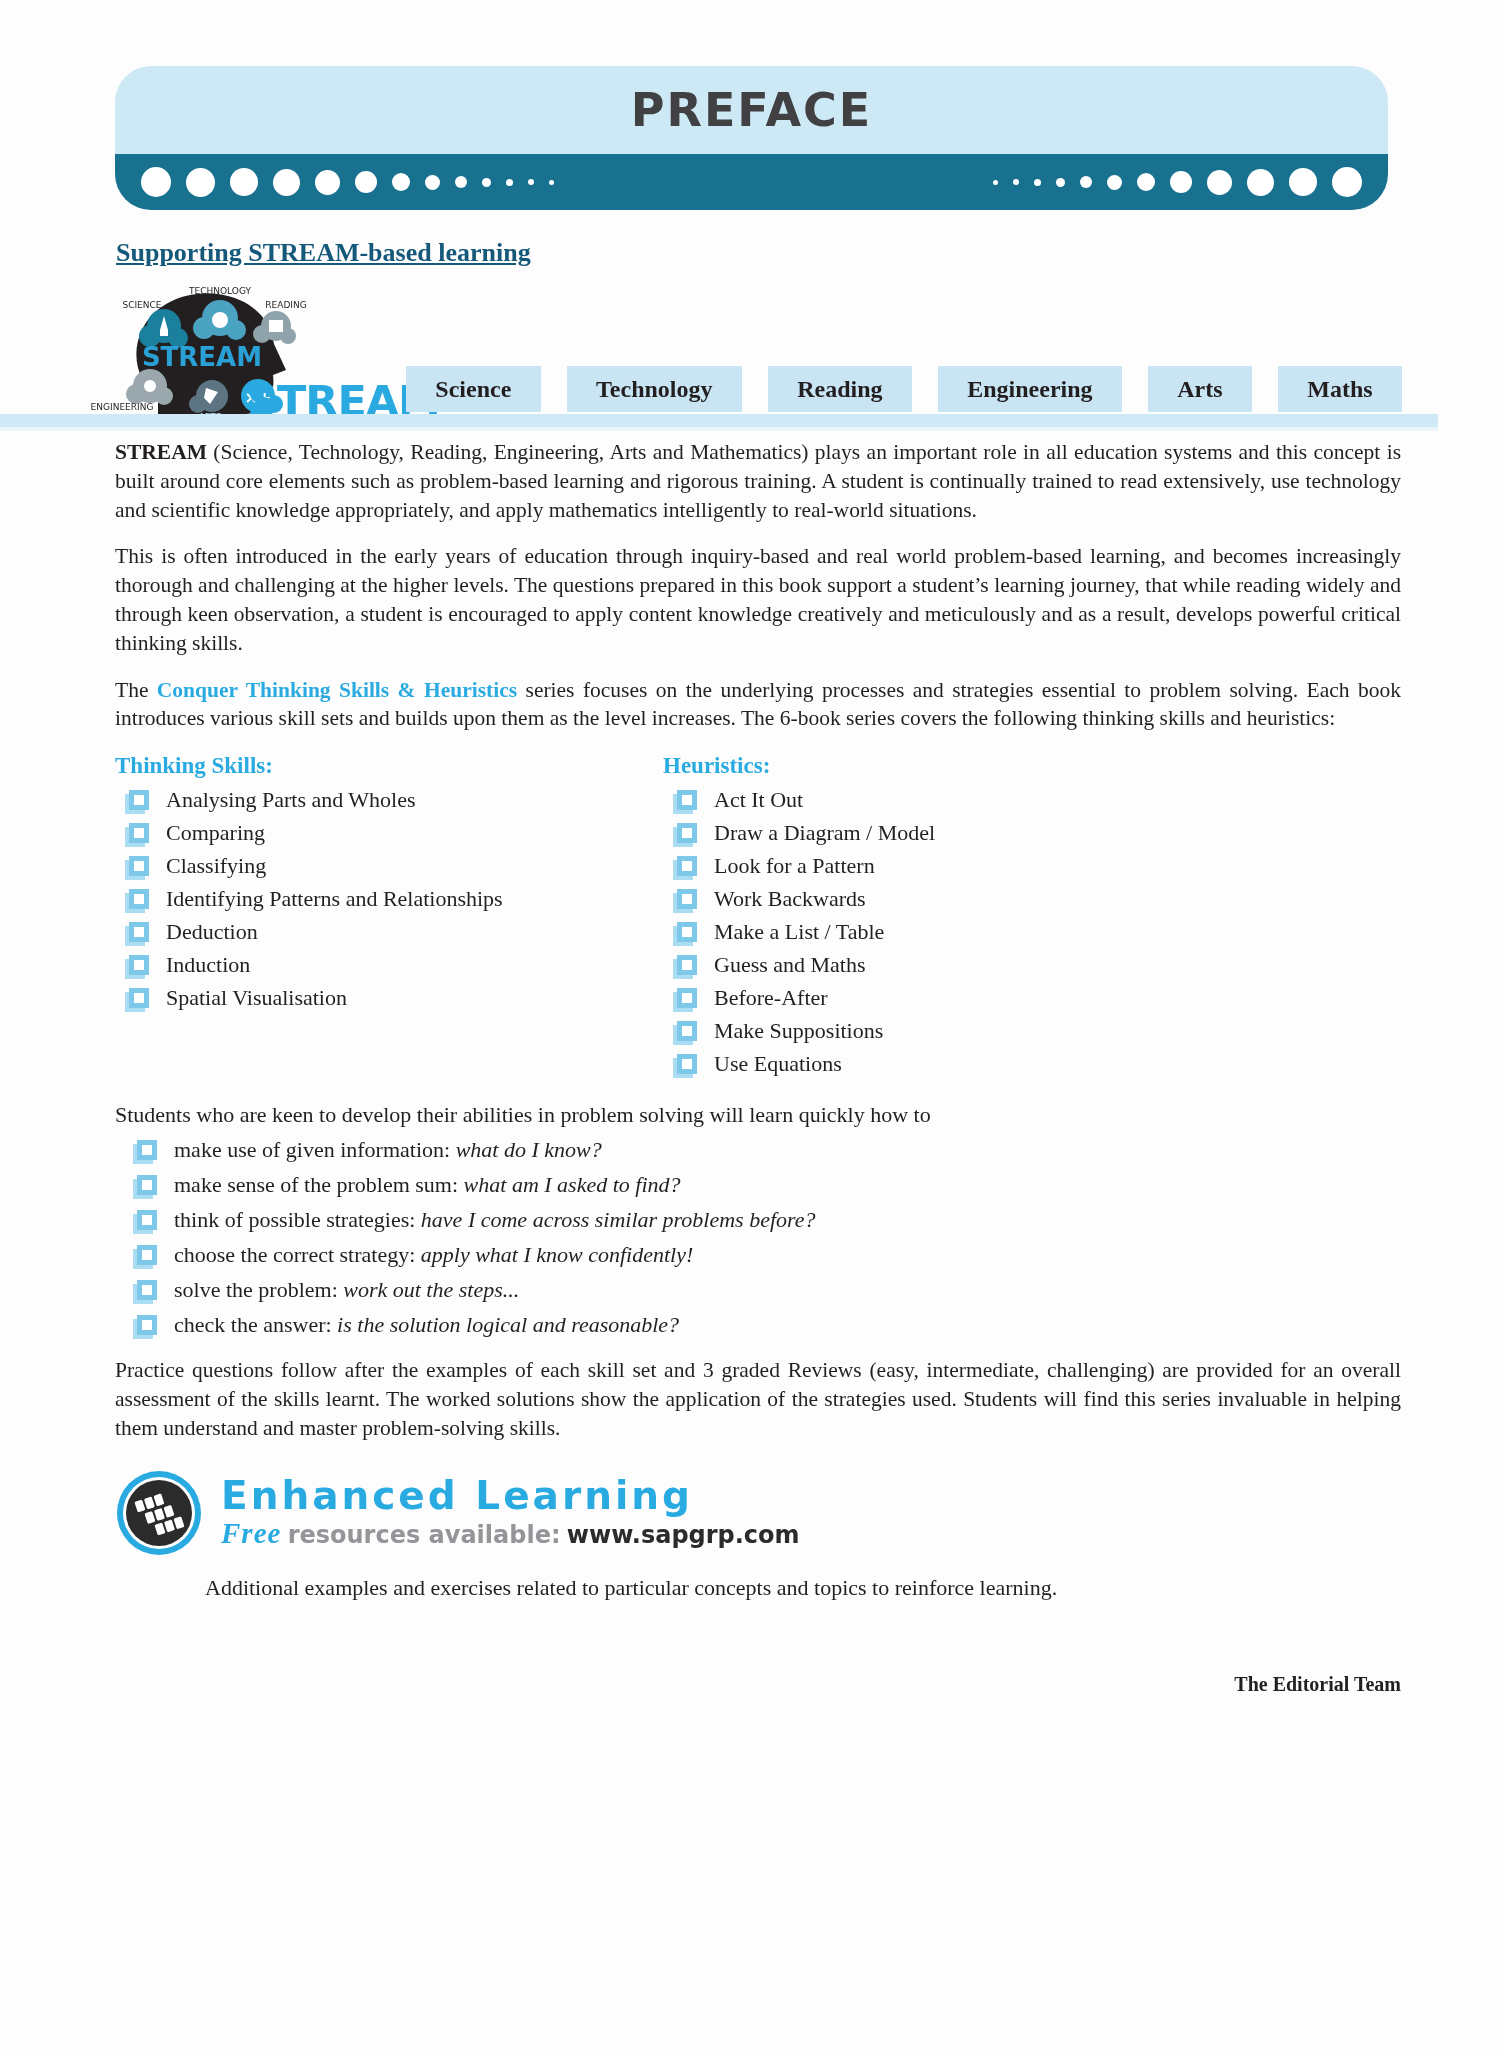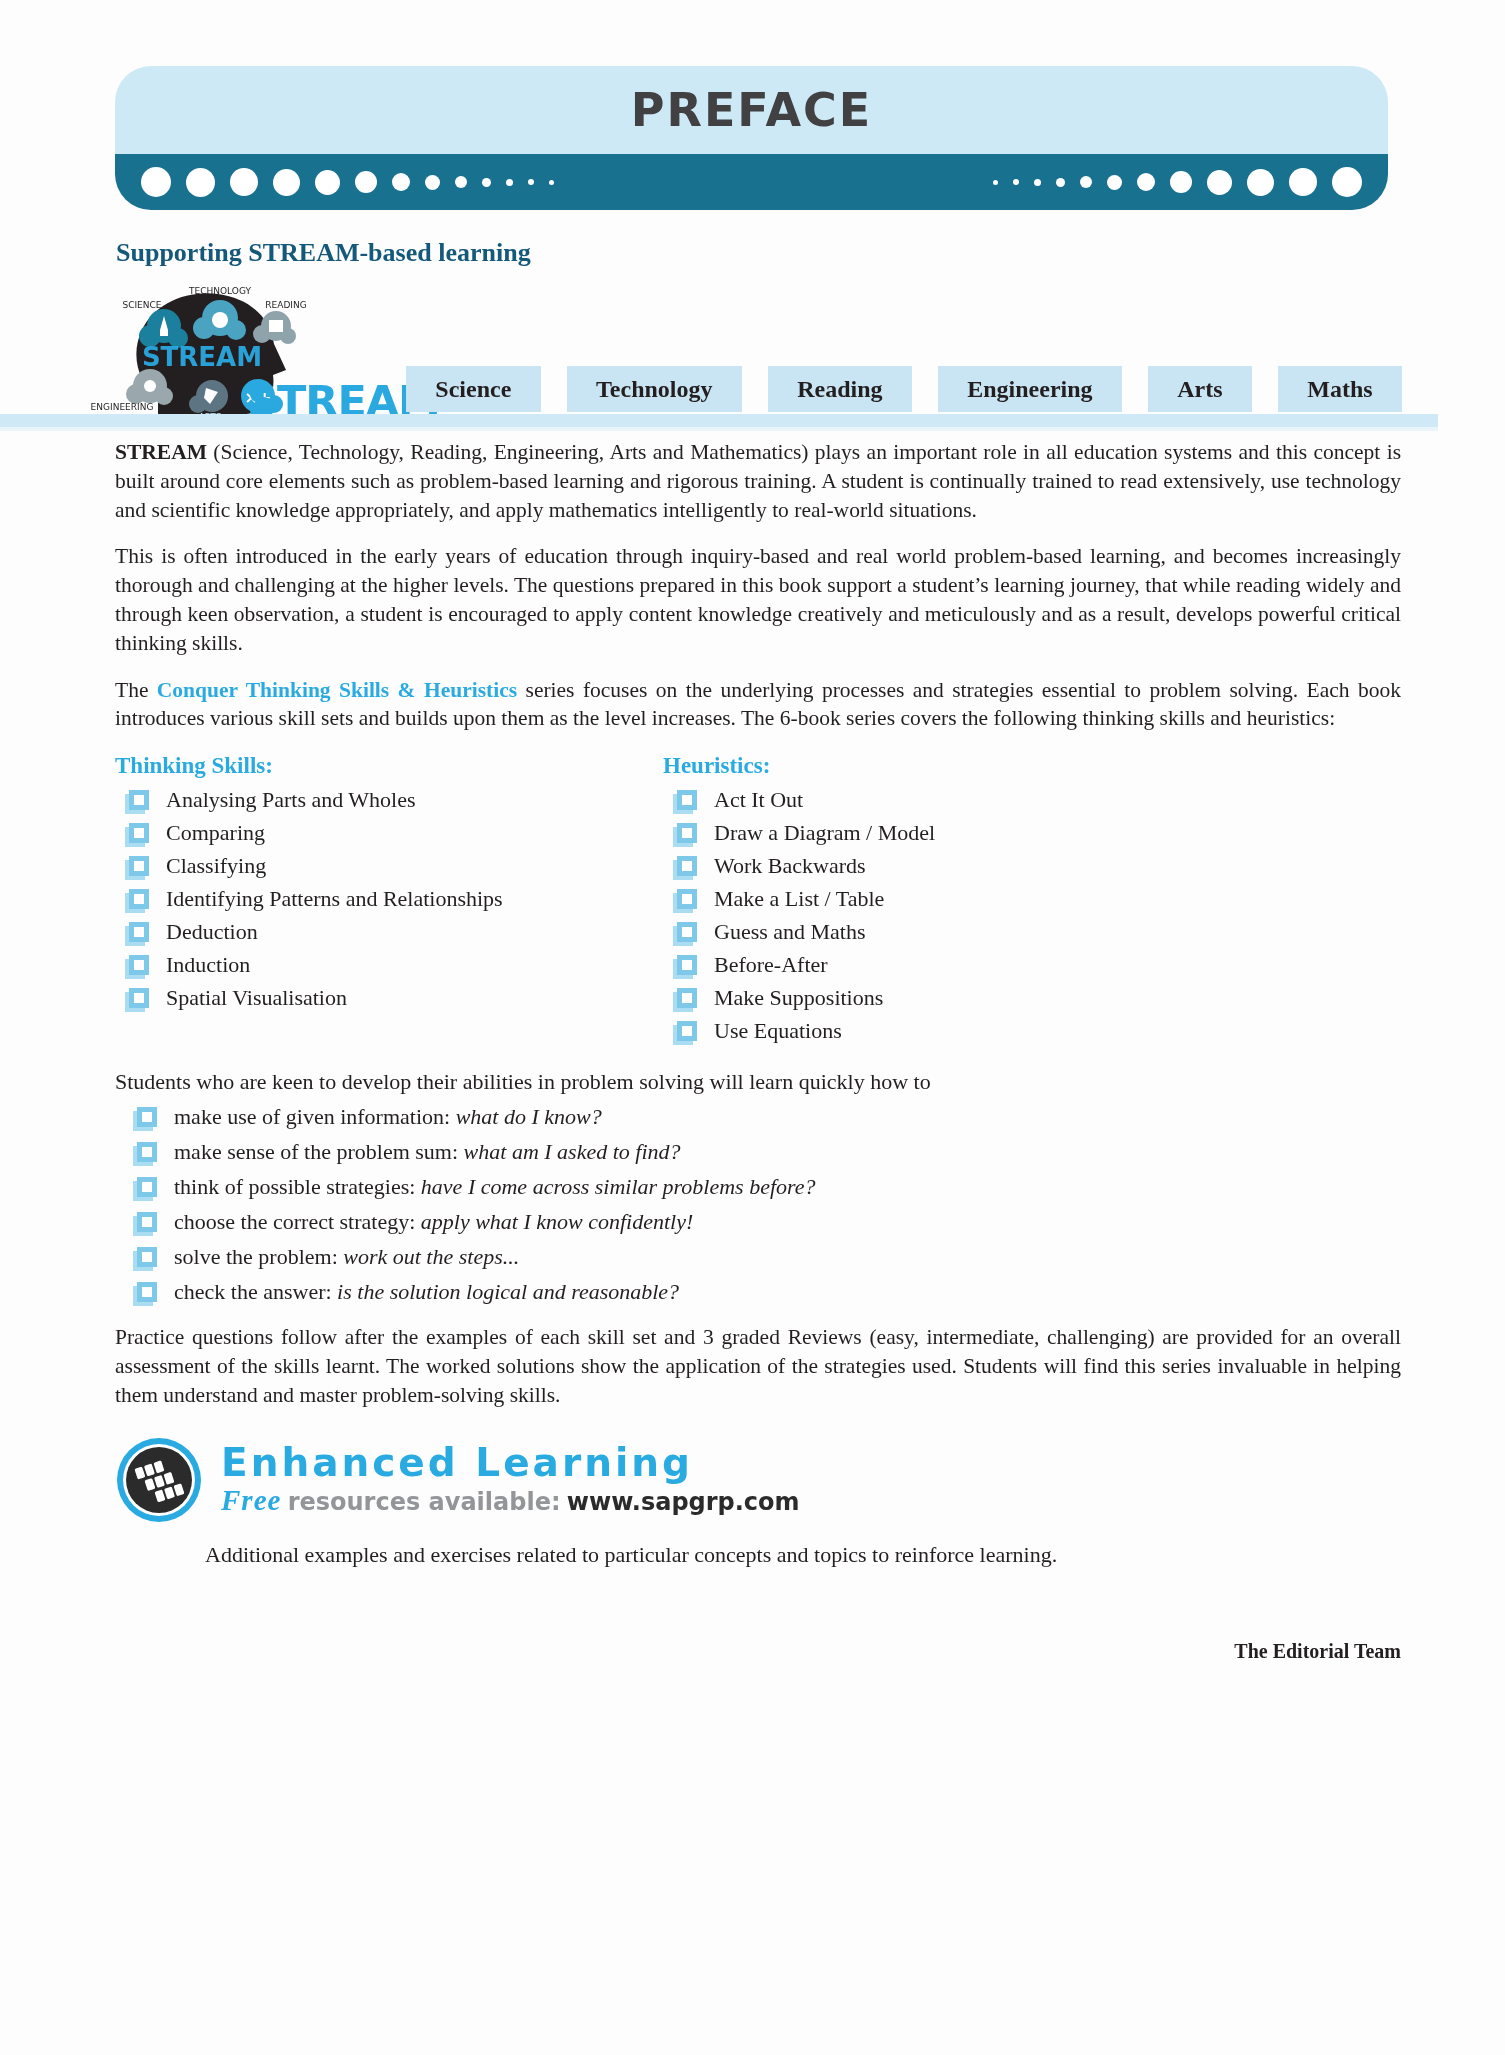--- a/index.html
+++ b/index.html
@@ -14,21 +14,21 @@
             border-radius:36px; overflow:hidden; }
   .banner-top { height:88px; background:#cde9f6; display:flex; align-items:center; justify-content:center; }
   .banner-title { font-family:"DejaVu Sans", sans-serif; font-weight:800; font-size:46px;
                   letter-spacing:2px; color:#414042; }
   .banner-bar { height:56px; background:#18718f; display:flex; align-items:center;
                 justify-content:space-between; padding:0 26px; }
   .dots { display:flex; align-items:center; gap:15px; }
   .dot { background:#ffffff; border-radius:50%; flex:none; }
 
   
-  .section-heading { position:absolute; left:116px; top:238px; font-size:26px; font-weight:bold; color:#14587a; }
+  .section-heading { position:absolute; left:116px; top:238px; font-size:26px; font-weight:bold; color:#14587a;text-decoration:underline; }
 
   
   .illustration { position:absolute; left:80px; top:274px; width:232px; height:156px; }
   .wordmark { position:absolute; left:247px; top:376px; font-family:"DejaVu Sans", sans-serif;
               font-weight:900; font-size:43px; letter-spacing:-1px; color:#2aa9e0; }
 
   
   .tabs { position:absolute; left:406px; top:366px; width:996px; height:46px; display:flex; gap:26px; }
   .tab { flex:1 1 auto; background:#c9e5f4; display:flex; align-items:center; justify-content:center;
          font-size:24px; font-weight:bold; color:#231f20; }
@@ -236,20 +236,24 @@
             <li class="check-item">
               <span class="checkbox"></span>
               <span>Act It Out</span>
             </li>
 
             <li class="check-item">
               <span class="checkbox"></span>
               <span>Draw a Diagram / Model</span>
             </li>
 
+            <li class="check-item">
+              <span class="checkbox"></span>
+              <span>Look for a Pattern</span>
+            </li>
 
             <li class="check-item">
               <span class="checkbox"></span>
               <span>Work Backwards</span>
             </li>
 
             <li class="check-item">
               <span class="checkbox"></span>
               <span>Make a List / Table</span>
             </li>

